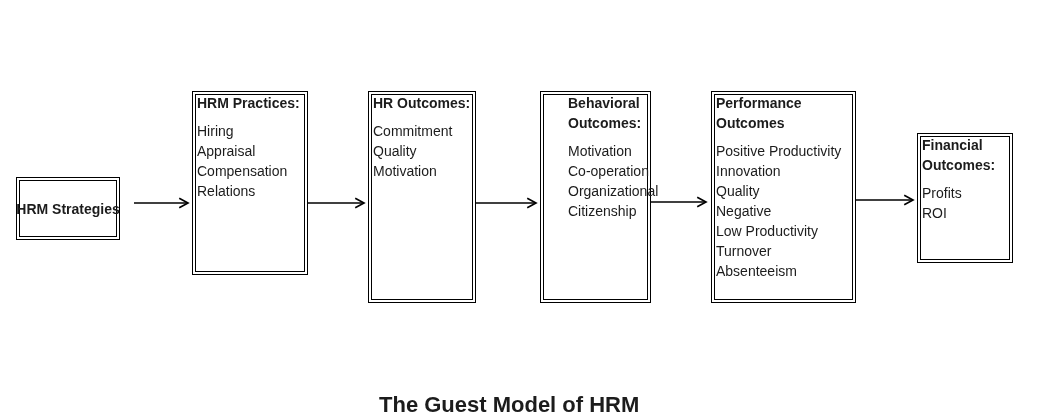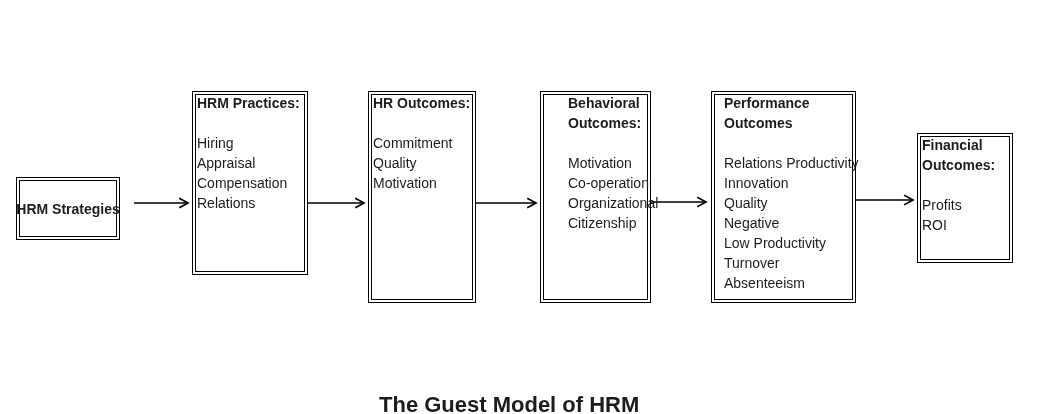--- a/index.html
+++ b/index.html
@@ -26,21 +26,21 @@
     border: 1px solid #000000;
     pointer-events: none;
   }
   .box-content {
     position: relative;
     padding: 1px 2px 0 4px;
     font-size: 14px;
     line-height: 20px;
   }
   .box-title { font-weight: bold; }
-  .box-list { margin-top: 20px; }
+  .box-list { margin-top: 8px; }
   .box-list .list-line { height: 20px; white-space: nowrap; }
   
   .label-box-content {
     position: absolute;
     inset: 0;
     display: flex;
     align-items: center;
     justify-content: center;
     font-size: 14px;
     font-weight: bold;
@@ -113,25 +113,25 @@
       <div class="box-title">Behavioral Outcomes:</div>
       <div class="box-list">
           <div class="list-line">Motivation</div>
           <div class="list-line">Co-operation</div>
           <div class="list-line">Organizational</div>
           <div class="list-line">Citizenship</div>
         </div>
     </div>
   </div>
 
-  <div class="dbox" style="left:711px; top:91px; width:145px; height:212px;padding-left:8px;">
+  <div class="dbox" style="left:711px; top:91px; width:145px; height:212px;">
     <div class="box-content">
       <div class="box-title">Performance Outcomes</div>
       <div class="box-list">
-          <div class="list-line">Relations Productivity</div>
+          <div class="list-line">Positive Productivity</div>
           <div class="list-line">Innovation</div>
           <div class="list-line">Quality</div>
           <div class="list-line">Negative</div>
           <div class="list-line">Low Productivity</div>
           <div class="list-line">Turnover</div>
           <div class="list-line">Absenteeism</div>
         </div>
     </div>
   </div>
 

